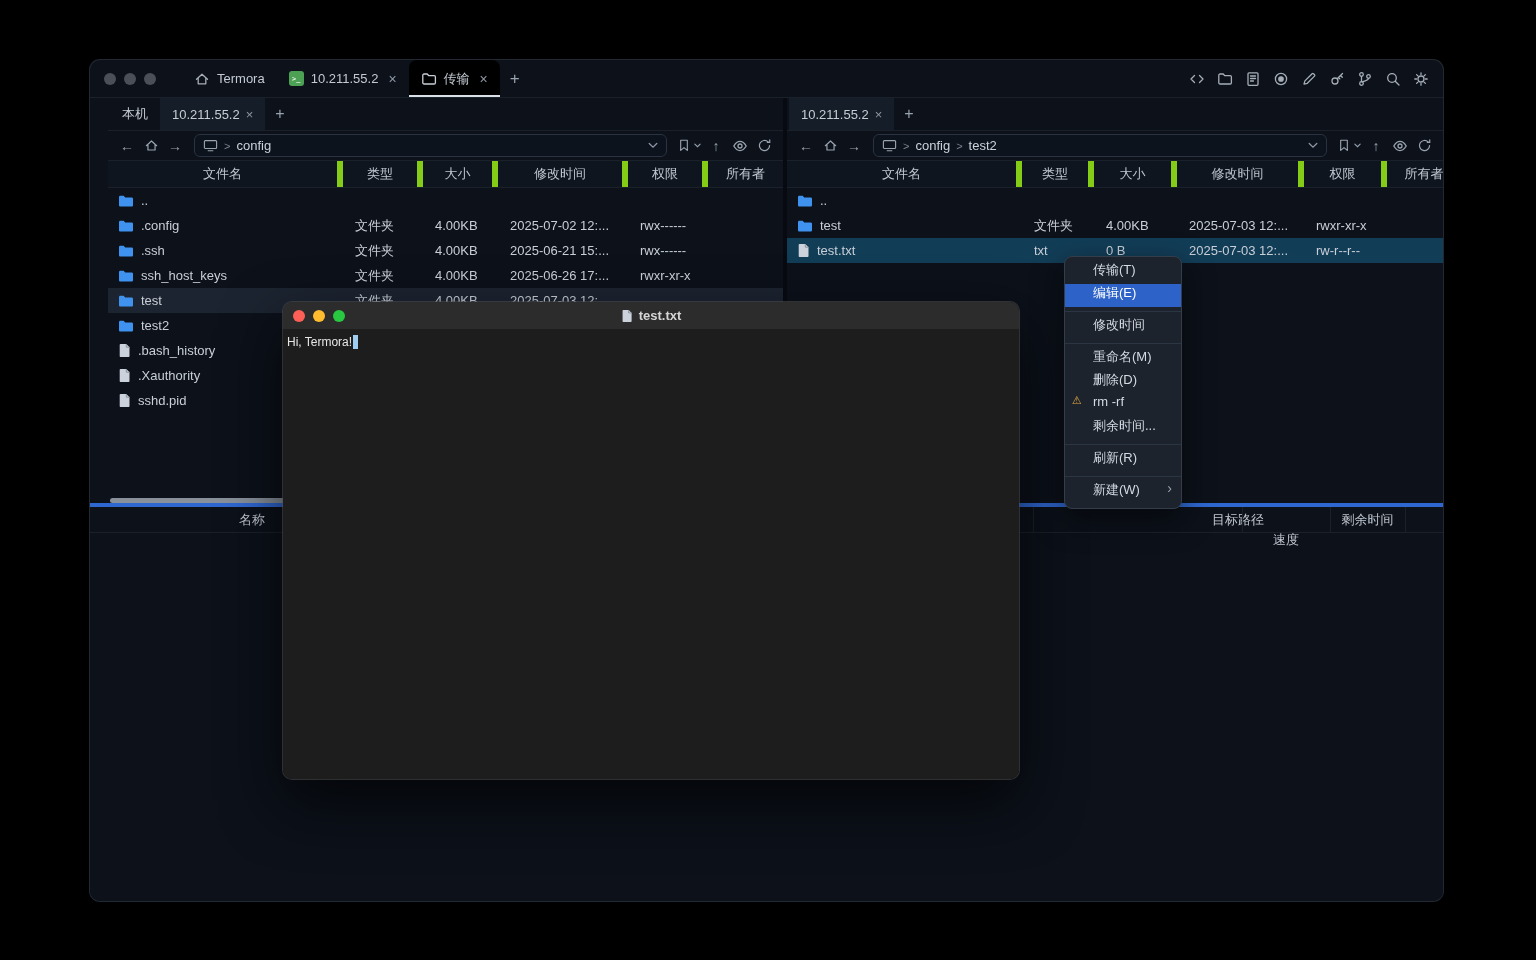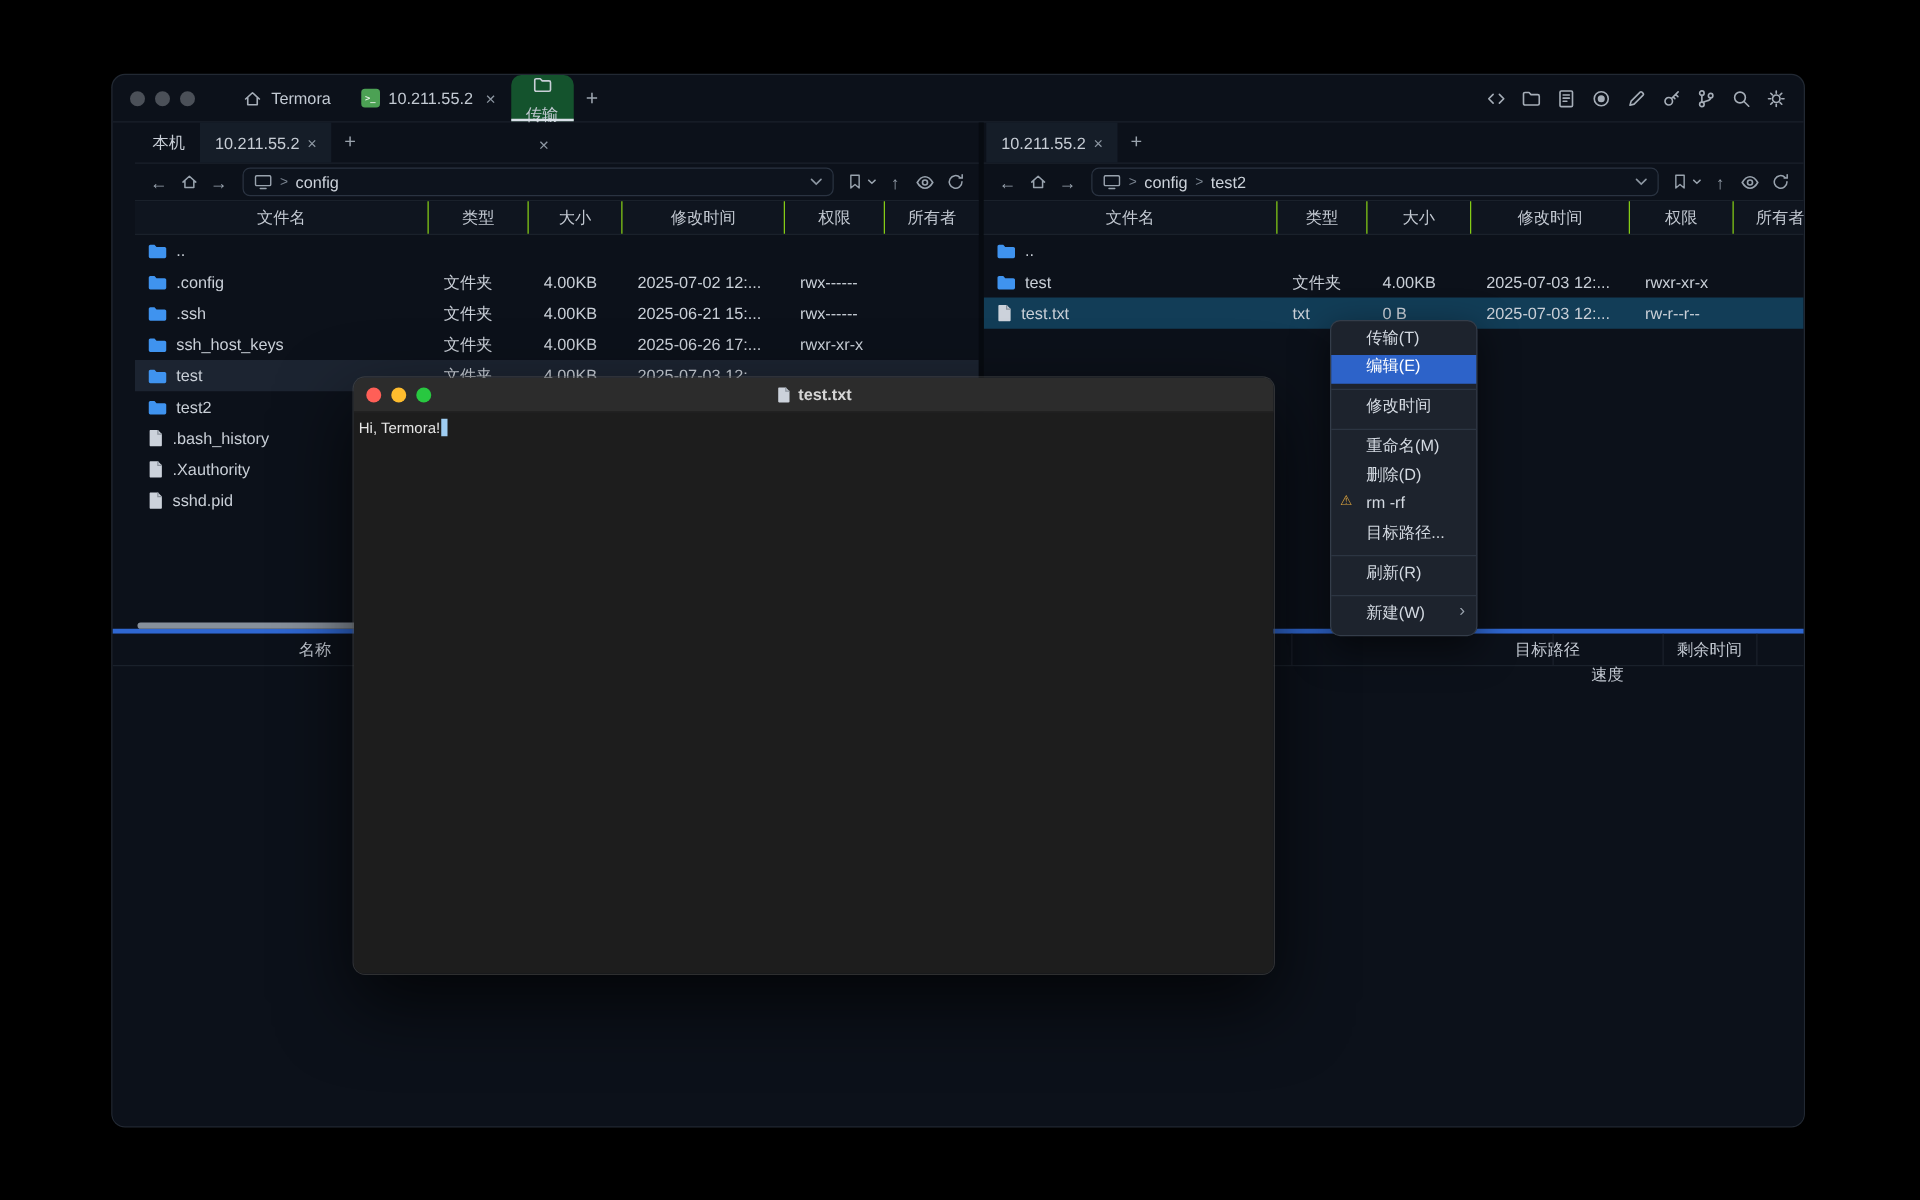--- a/index.html
+++ b/index.html
@@ -10,21 +10,21 @@
   .app-window{position:absolute;left:90px;top:60px;width:1353px;height:841px;background:#0c111a;
     border-radius:10px;overflow:hidden;display:flex;flex-direction:column;
     box-shadow:0 0 0 1px #222933,0 24px 70px rgba(0,0,0,.7);}
 
   
   .titlebar{flex:0 0 38px;display:flex;align-items:center;padding:0 14px;border-bottom:1px solid #1a212b;}
   .lights{display:flex;gap:8px;margin-right:26px;}
   .light{width:12px;height:12px;border-radius:50%;background:#4b5058;}
   .tb-tab{height:37px;display:flex;align-items:center;gap:7px;padding:0 12px;color:#c3cad3;position:relative;}
   .tb-tab .close{color:#8d97a2;font-size:14px;margin-left:3px;}
-  .tb-tab.active{background:#14532d;border-radius:8px 8px 0 0;flex-direction:column;}
+  .tb-tab.active{background:#000000;border-radius:8px 8px 0 0;}
   .tb-tab.active:after{content:"";position:absolute;left:0;right:0;bottom:0;height:2px;background:#d9e0e8;}
   .tb-plus{font-size:17px;color:#9aa3ad;padding:0 10px;}
   .ssh-badge{width:15px;height:15px;border-radius:3px;background:#4ca154;color:#eaf3ea;
     font:700 7px "DejaVu Sans Mono",monospace;display:flex;align-items:center;justify-content:center;}
   .tb-actions{margin-left:auto;display:flex;align-items:center;gap:12px;color:#a6aeb8;}
   .ab{width:16px;height:16px;display:flex;align-items:center;justify-content:center;}
 
   
   .main{flex:0 0 405px;display:flex;min-height:0;margin-left:18px;}
   .panel{display:flex;flex-direction:column;min-width:0;position:relative;}
@@ -40,21 +40,21 @@
   .tbtn{color:#99a3ae;font-size:14px;display:flex;align-items:center;justify-content:center;min-width:18px;height:20px;}
   .pathbar{flex:1;height:23px;border:1px solid #2a3341;border-radius:6px;background:#0d131d;
     display:flex;align-items:center;gap:6px;padding:0 8px;margin:0 4px;color:#ccd2da;}
   .psep{color:#7a8490;font-size:11px;}
   .pchev{margin-left:auto;color:#8d97a2;display:flex;}
   .bkm{display:flex;align-items:center;gap:3px;}
 
   .f-header{flex:0 0 27px;display:grid;align-items:center;background:#0f151f;border-bottom:1px solid #1a212b;color:#c2c8d1;}
   .left .f-header,.left .f-row{grid-template-columns:235px 80px 75px 130px 80px 75px;}
   .right .f-header,.right .f-row{grid-template-columns:235px 72px 83px 127px 83px 74px;}
-  .h-cell{text-align:center;border-right:1px solid #84cc16;line-height:26px;height:26px;}
+  .h-cell{text-align:center;border-right:6px solid #84cc16;line-height:26px;height:26px;}
   .h-cell:last-child{border-right:none;}
   .f-rows{flex:1;overflow:hidden;}
   .f-row{display:grid;height:25px;align-items:center;}
   .f-row.sel-dim{background:#1c2431;}
   .f-row.sel-blue{background:#123d57;}
   .cell{padding-left:12px;white-space:nowrap;overflow:hidden;}
   .cell.name{display:flex;align-items:center;gap:7px;padding-left:10px;}
   .hthumb{position:absolute;left:2px;bottom:0;width:190px;height:5px;border-radius:2.5px;background:#87909b;z-index:3;}
 
   .hsplit{flex:0 0 4px;background:#2f67d1;}
@@ -550,21 +550,21 @@
       <span>重命名(M)</span>
     </div>
     <div class="m-item">
       <span>删除(D)</span>
     </div>
     <div class="m-item">
       <span class="m-ic">⚠</span>
       <span>rm -rf</span>
     </div>
     <div class="m-item">
-      <span>目标路径...</span>
+      <span>剩余时间...</span>
     </div>
     <div class="m-sep"></div>
     <div class="m-item">
       <span>刷新(R)</span>
     </div>
     <div class="m-sep"></div>
     <div class="m-item">
       <span>新建(W)</span>
       <span class="m-sub">›</span>
     </div>

